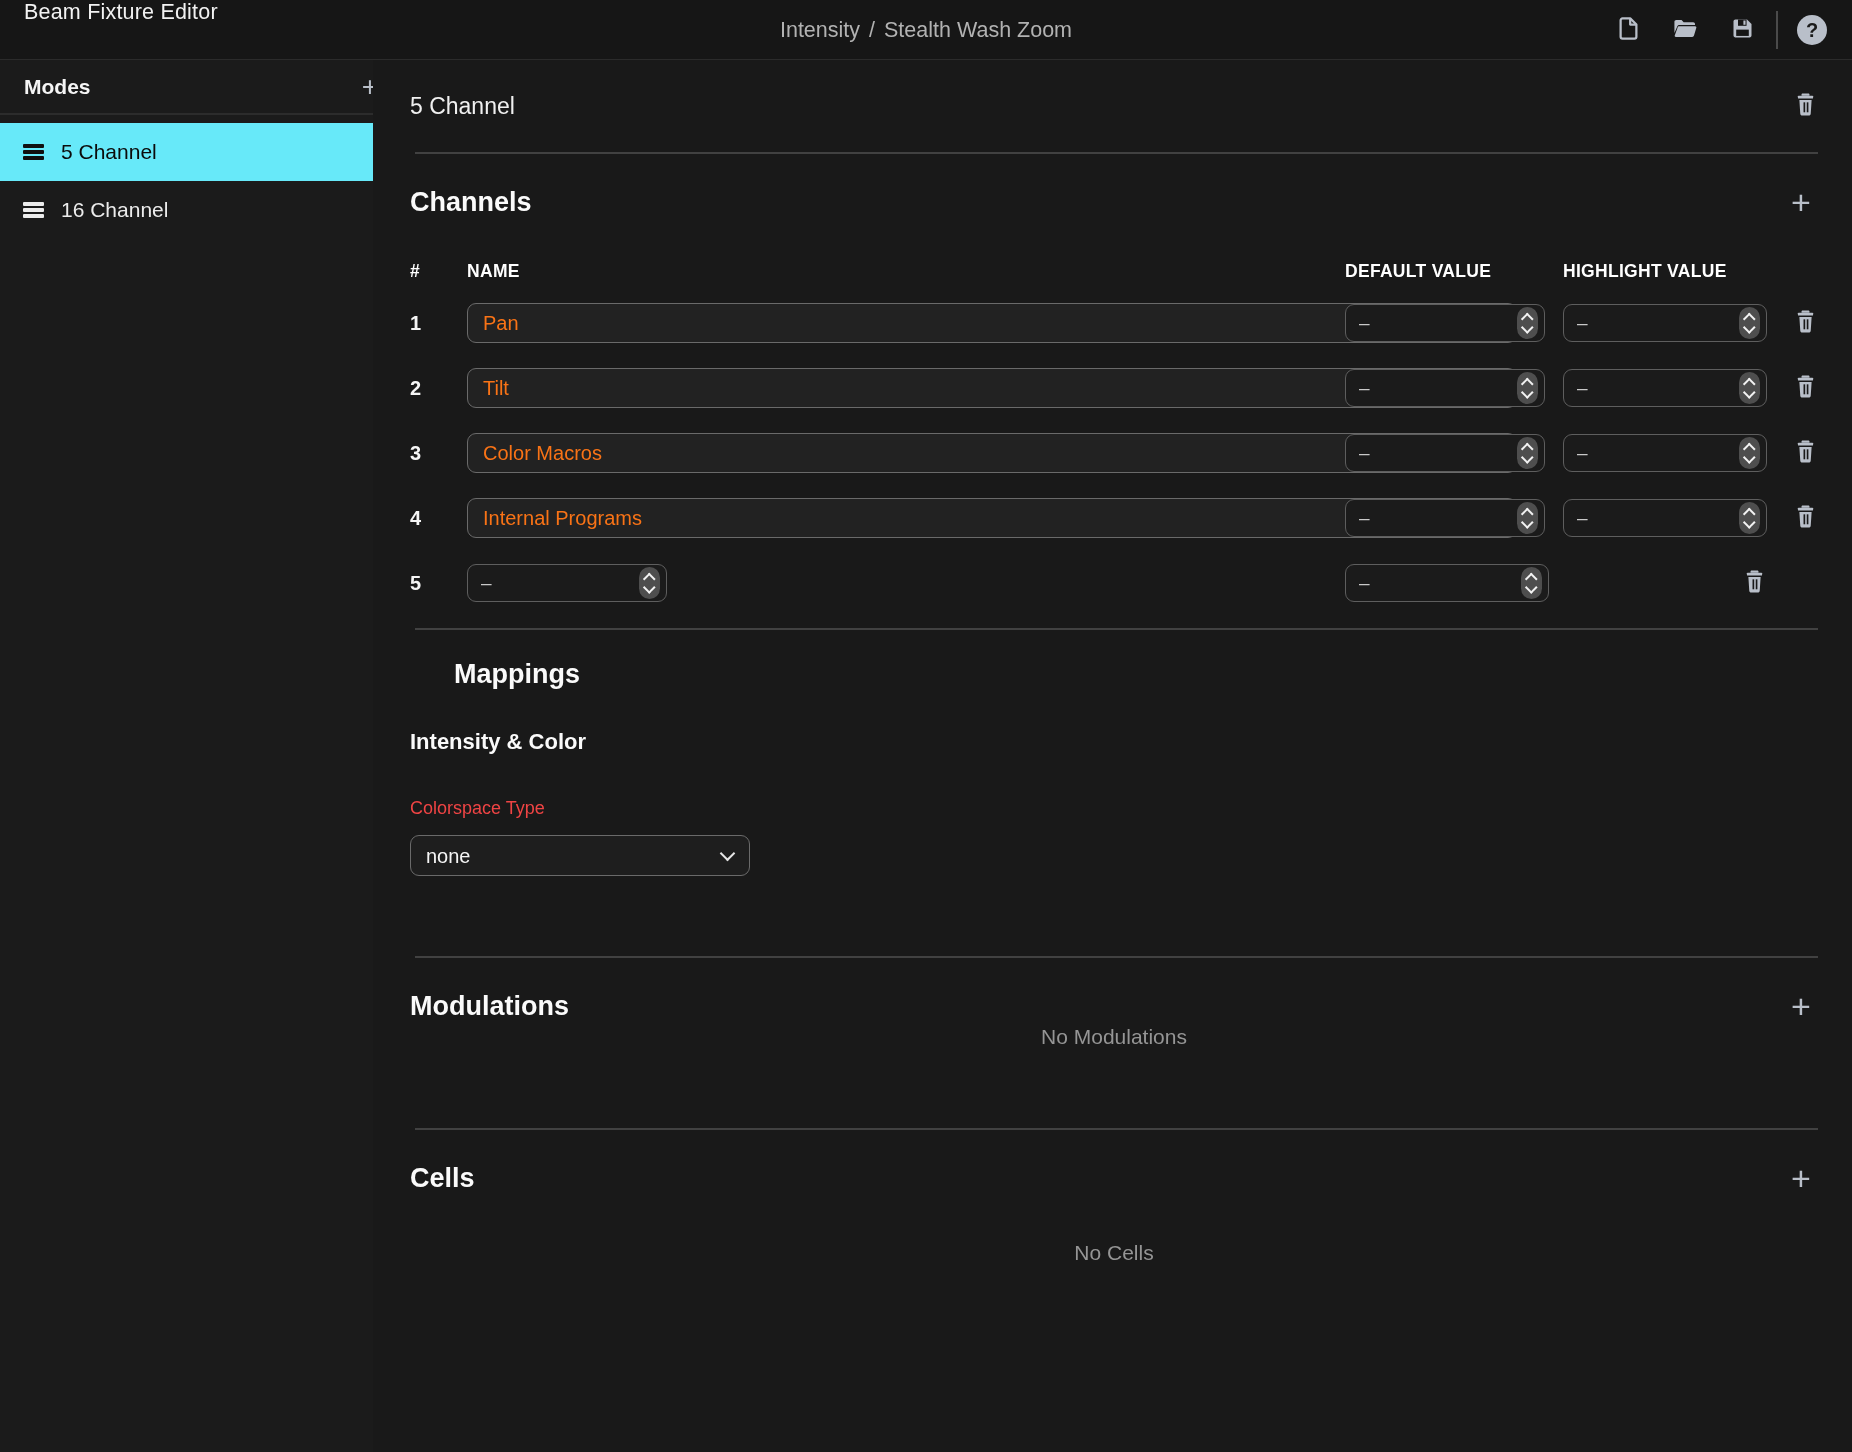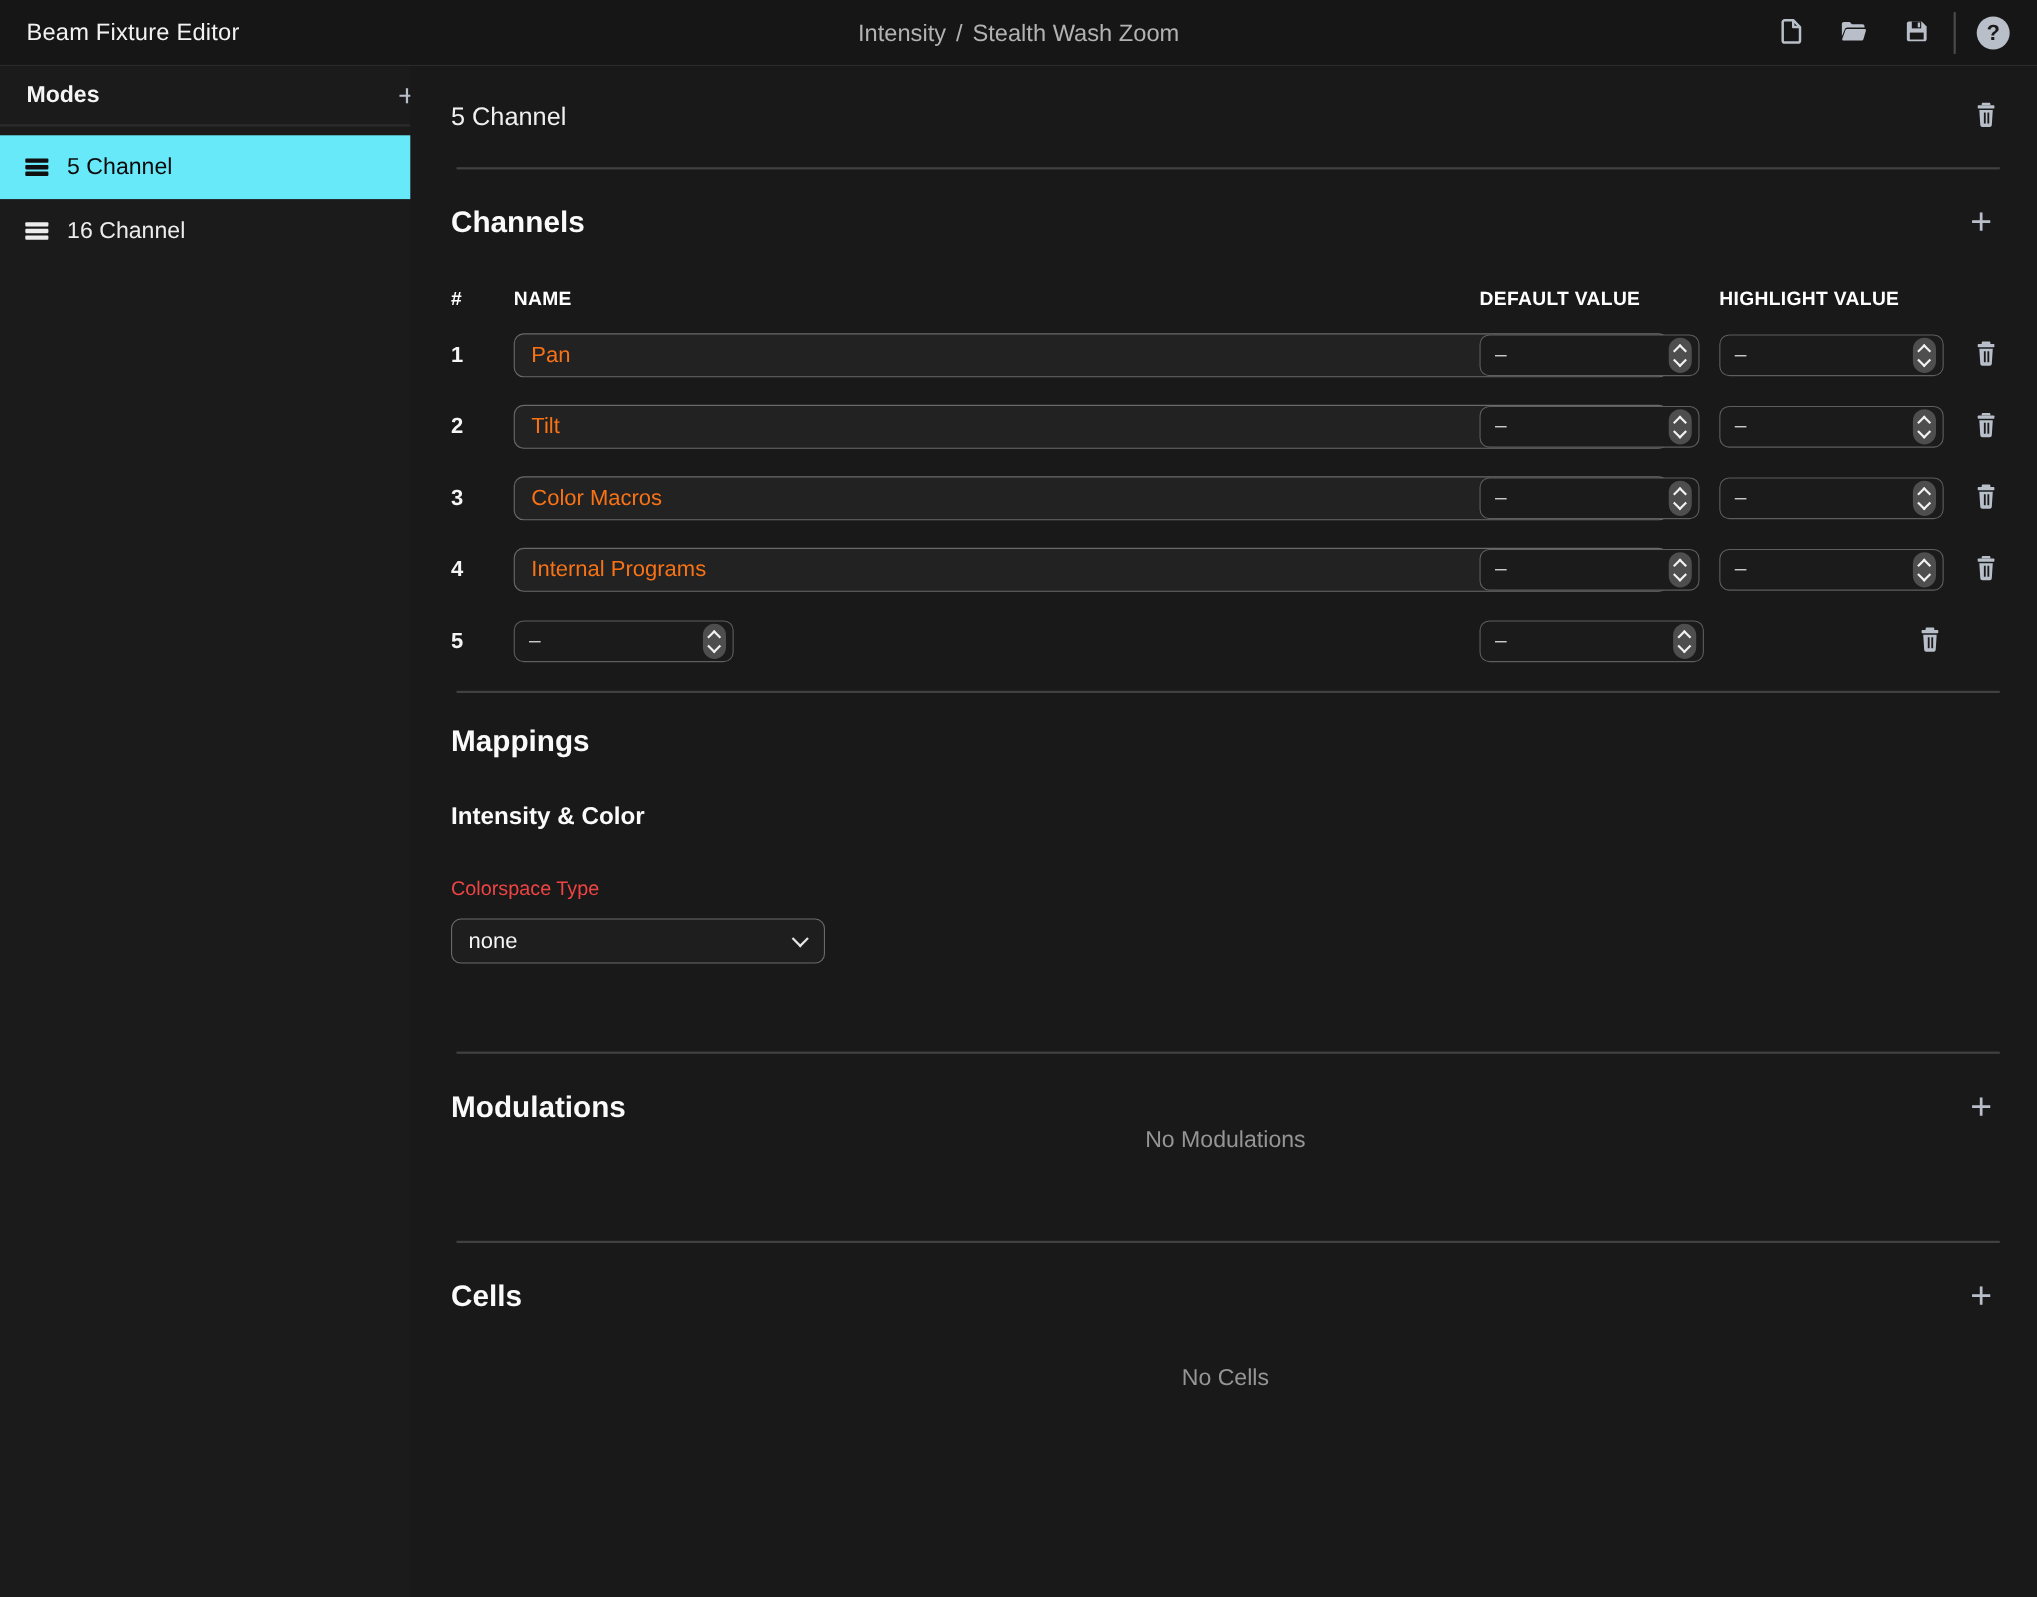--- a/index.html
+++ b/index.html
@@ -5,21 +5,21 @@
   html,body{margin:0;padding:0;}
   body{
     width:1852px;height:1452px;overflow:hidden;position:relative;
     background:#191919;color:#f0f0f0;
     font-family:"Liberation Sans", sans-serif;
   }
   
   .topbar{
     position:absolute;top:0;left:0;right:0;height:60px;
     background:#161616;border-bottom:1px solid #2b2b2b;
-    display:flex;align-items:center;box-sizing:border-box;
+    display:flex;box-sizing:border-box;
     padding:0 24px;z-index:3;
   }
   .app-title{font-size:21.5px;color:#f2f2f2;letter-spacing:.2px;}
   .breadcrumb{
     position:absolute;left:50%;top:0;height:60px;transform:translateX(-50%);
     display:flex;align-items:center;gap:9px;
     font-size:21.5px;color:#b2b2b2;white-space:nowrap;
   }
   .topbar-actions{margin-left:auto;display:flex;align-items:center;}
   .icon-btn{
@@ -66,21 +66,21 @@
   }
   .title-row{margin-top:30px;display:flex;align-items:center;justify-content:space-between;height:32px;}
   .title-row h1{margin:0;font-size:23px;font-weight:400;color:#f0f0f0;}
   hr.divider{border:none;border-top:2px solid #414141;margin:0 0 0 5px;}
   .hr-1{margin-top:30px !important;}
   .hr-2{margin-top:22px !important;}
   .hr-3{margin-top:80px !important;}
   .hr-4{margin-top:78px !important;}
   .section-head{display:flex;align-items:center;justify-content:space-between;margin-top:30px;height:36px;}
   .section-head h2{margin:0;font-size:27px;font-weight:bold;color:#fafafa;line-height:36px;}
-  .mt-26{margin-top:26px;}
+  .mt-26{margin-top:26px;margin-left:44px;}
   
   .grid{display:grid;grid-template-columns:57px 878px 218px 204px 1fr;align-items:center;}
   .header-row{margin-top:40px;height:22px;font-size:17.5px;font-weight:bold;color:#fff;letter-spacing:.3px;}
   .rows{margin-top:21px;}
   .channel-row{height:40px;margin-bottom:25px;}
   .rownum{font-size:20px;font-weight:bold;color:#f5f5f5;}
   .name-input{
     width:1050px;height:40px;box-sizing:border-box;
     background:#222;border:1.5px solid #6a6a6a;border-radius:9px;
     color:#f97316;font-size:20px;padding:0 15px;outline:none;

